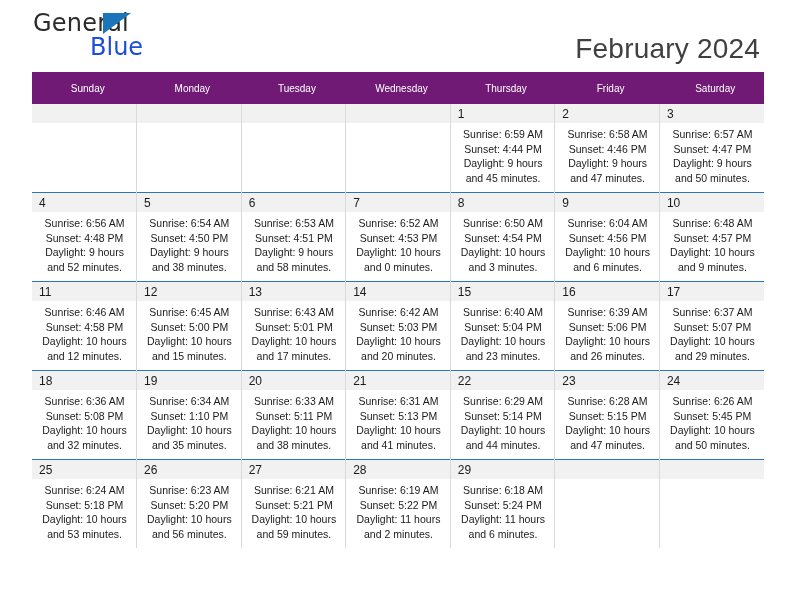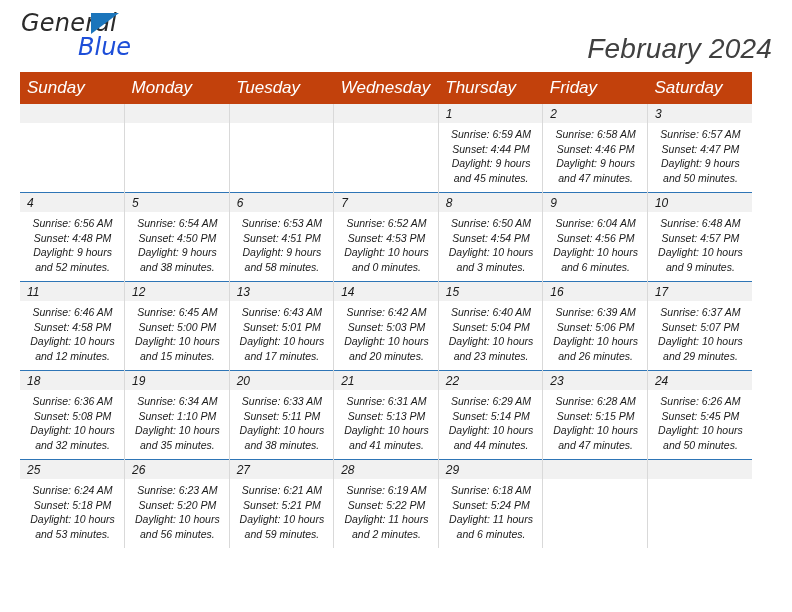--- a/index.html
+++ b/index.html
@@ -12,22 +12,21 @@
     background: #ffffff;
     font-family: "Liberation Sans", sans-serif;
     color: #000000;
     overflow: hidden;
   }
   .page {
     position: relative;
     width: 792px;
     height: 612px;
     box-sizing: border-box;
-    padding: 0 20px;
-    font-style: italic;
+    padding: 0 32px;
   }
 
   
   .topbar {
     position: relative;
     height: 72px;
     display: flex;
     align-items: flex-start;
     justify-content: space-between;
   }
@@ -84,25 +83,25 @@
     margin-top: 3px;
   }
 
   
   .calendar {
     width: 732px;
     border-collapse: collapse;
     table-layout: fixed;
   }
   .calendar th {
-    background: #c2410c;
+    background: #701a75;
     color: #ffffff;
-    font-size: 17px;
+    font-size: 10px;
     font-weight: normal;
-    text-align: left;
+    text-align: center;
     padding: 6px 0 6px 7px;
     height: 20px;
     border: none;
   }
   .calendar td {
     width: 104.57px;
     height: 88px;
     vertical-align: top;
     padding: 0;
     border-top: 1px solid #2e75b6;

